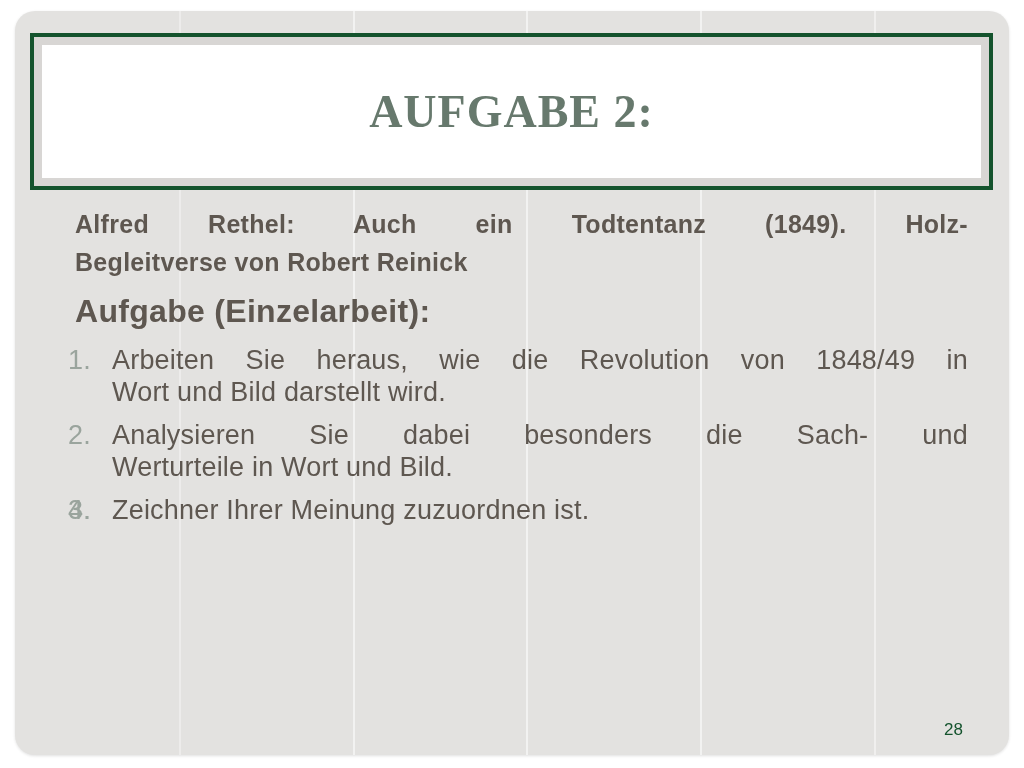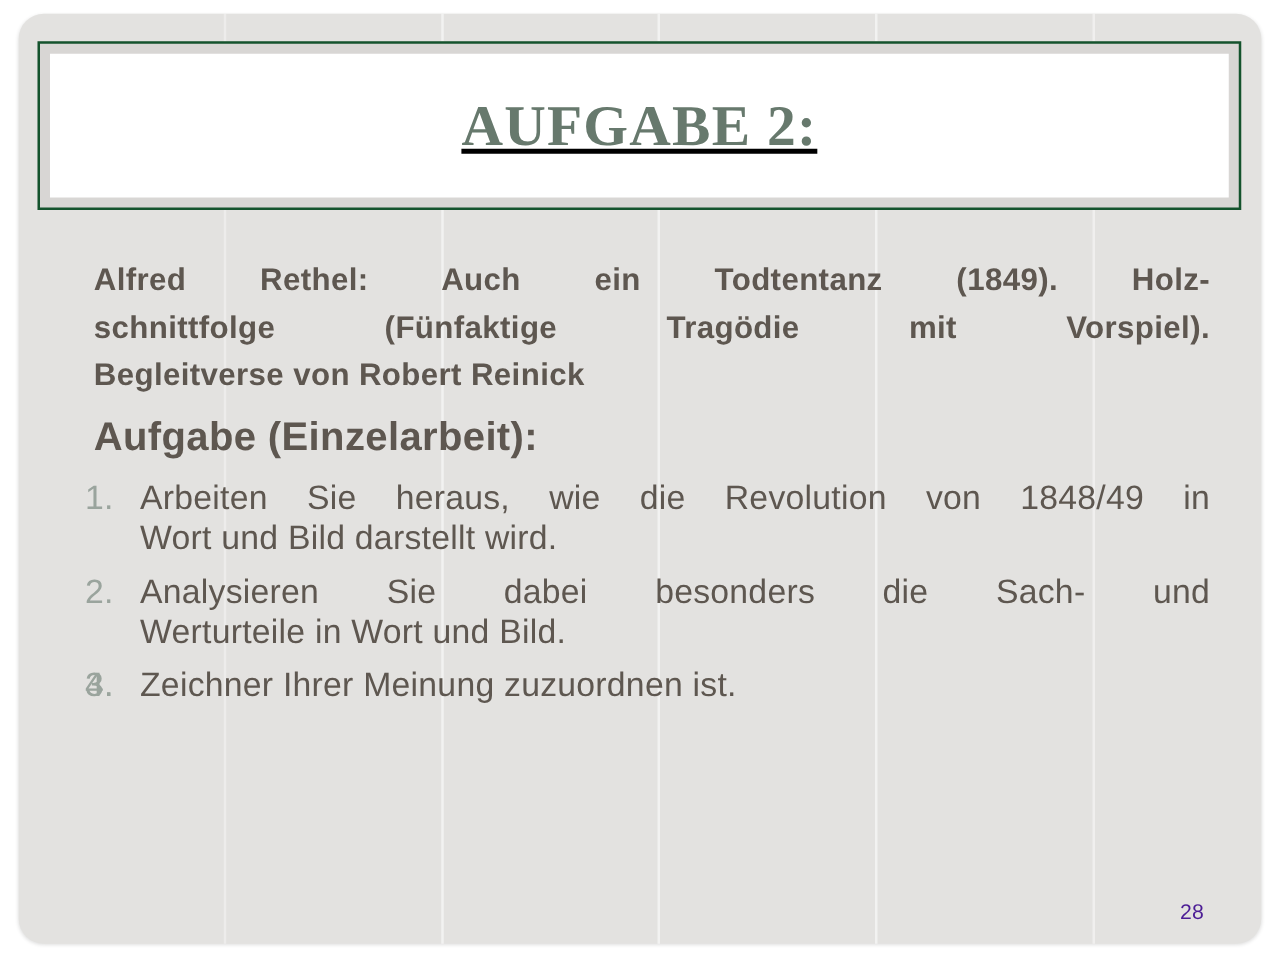--- a/index.html
+++ b/index.html
@@ -32,25 +32,24 @@
   .tl-1 { left: 164px; background: rgba(255,255,255,0.35); }
   .tl-2 { left: 338px; }
   .tl-3 { left: 511px; }
   .tl-4 { left: 685px; }
   .tl-5 { left: 859px; background: rgba(255,255,255,0.45); }
   .title-box {
     position: absolute;
     left: 15px;
     top: 22px;
     width: 963px;
-    height: 135px;
+    height: 157px;
     background: #d8d6d4;
-    border: 2px solid #14532d;
+    border: 4px solid #14532d;
     padding: 8px;
-    text-decoration: underline;
   }
   .title-inner {
     width: 100%;
     height: 100%;
     background: #ffffff;
     display: flex;
     align-items: center;
     justify-content: center;
   }
   .slide-title {
@@ -102,21 +101,21 @@
     left: -7px;
     top: 0;
     color: #9aa49d;
   }
   .item-line { min-height: 32px; }
   .page-number {
     position: absolute;
     right: 46px;
     bottom: 15px;
     font-size: 17px;
-    color: #4c1d95;
+    color: #14532d;
   }
 </style>
 </head>
 <body>
 
 <div class="page">
   <div class="card">
 
     <div class="texture-line tl-1"></div>
     <div class="texture-line tl-2"></div>
@@ -126,21 +125,20 @@
 
     <div class="title-box">
       <div class="title-inner">
         <div class="slide-title">AUFGABE 2:</div>
       </div>
     </div>
 
     <div class="content">
       <div class="heading">
         <div class="heading-line jl">Alfred Rethel: Auch ein Todtentanz (1849). Holz-</div>
-        <div class="heading-line jl">schnittfolge (Fünfaktige Tragödie mit Vorspiel).</div>
         <div class="heading-line">Begleitverse von Robert Reinick</div>
       </div>
 
       <div class="subheading">Aufgabe (Einzelarbeit):</div>
 
       <ol class="task-list">
         <li class="task-item">
           <span class="item-number">1.</span>
           <div class="item-line jl">Arbeiten Sie heraus, wie die Revolution von 1848/49 in</div>
           <div class="item-line">Wort und Bild darstellt wird.</div>

